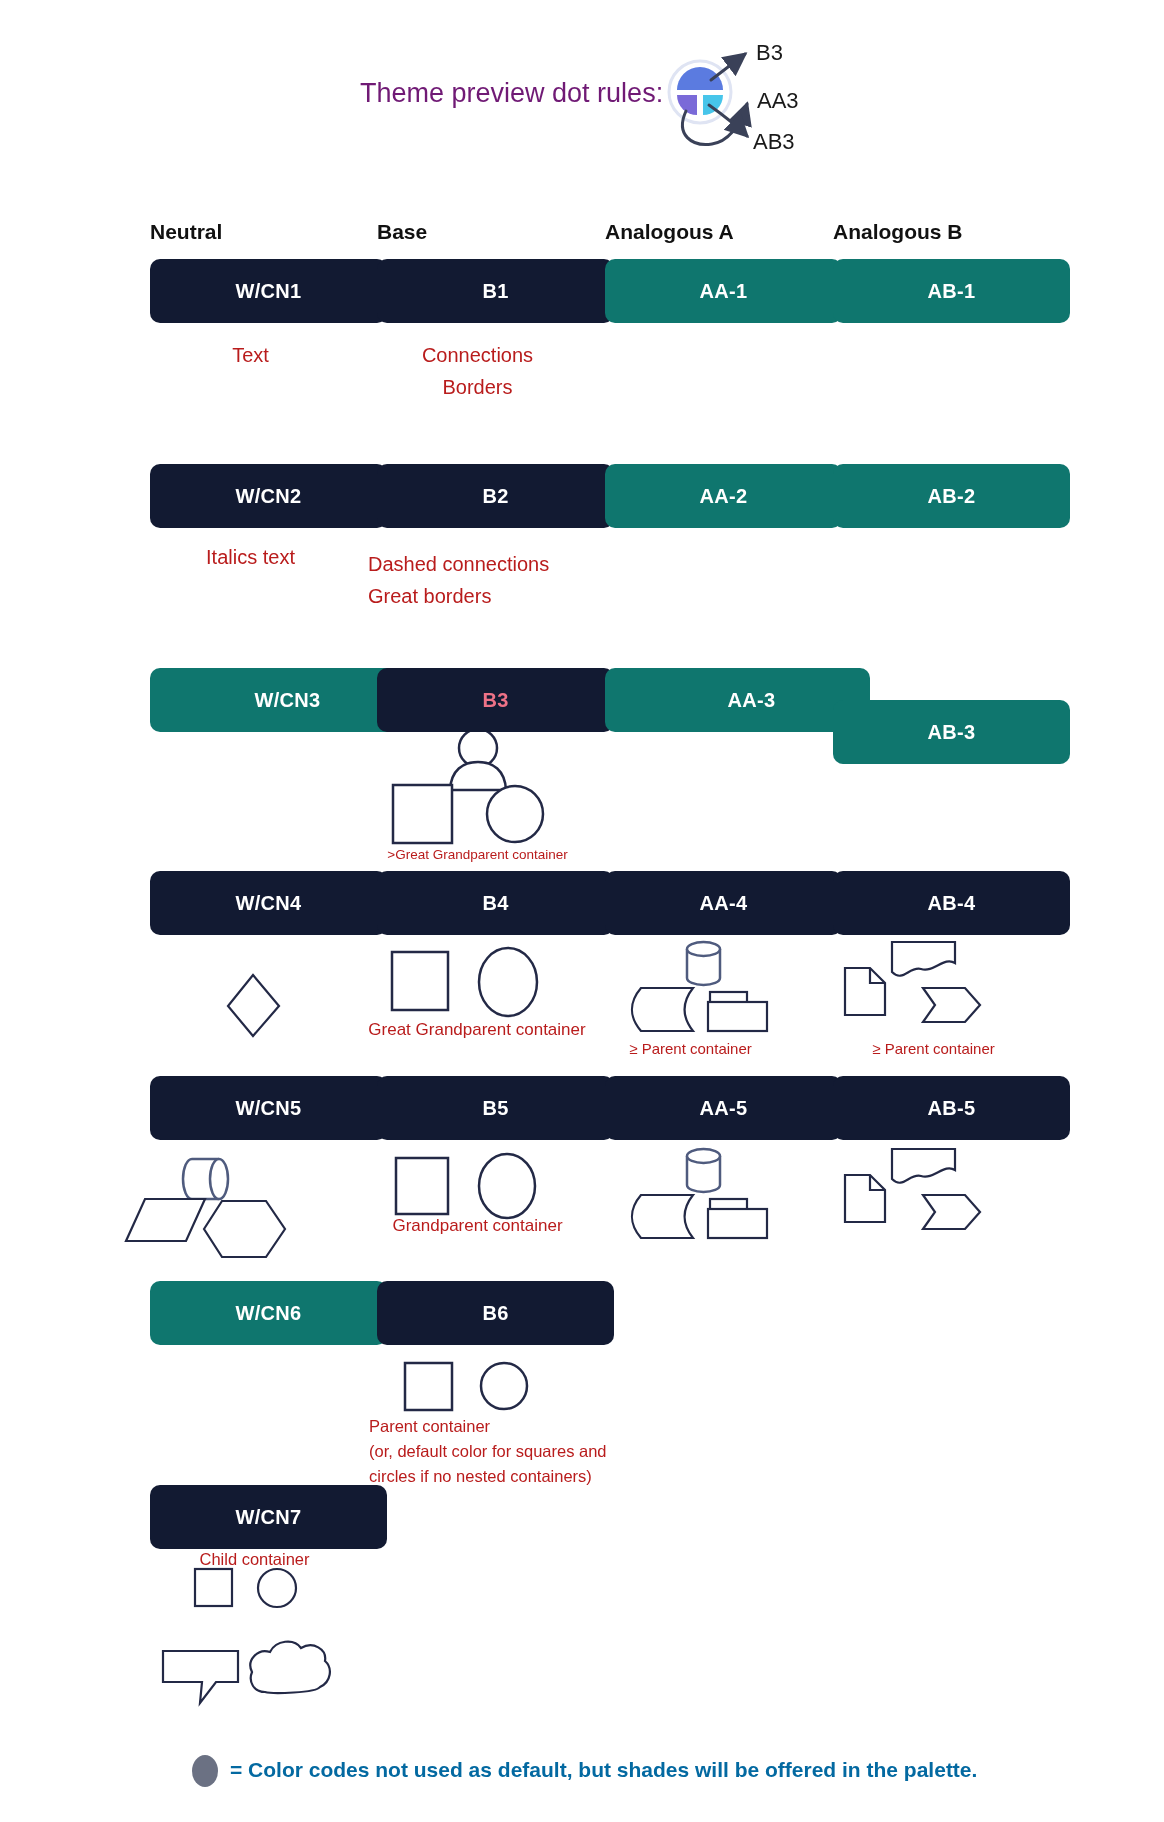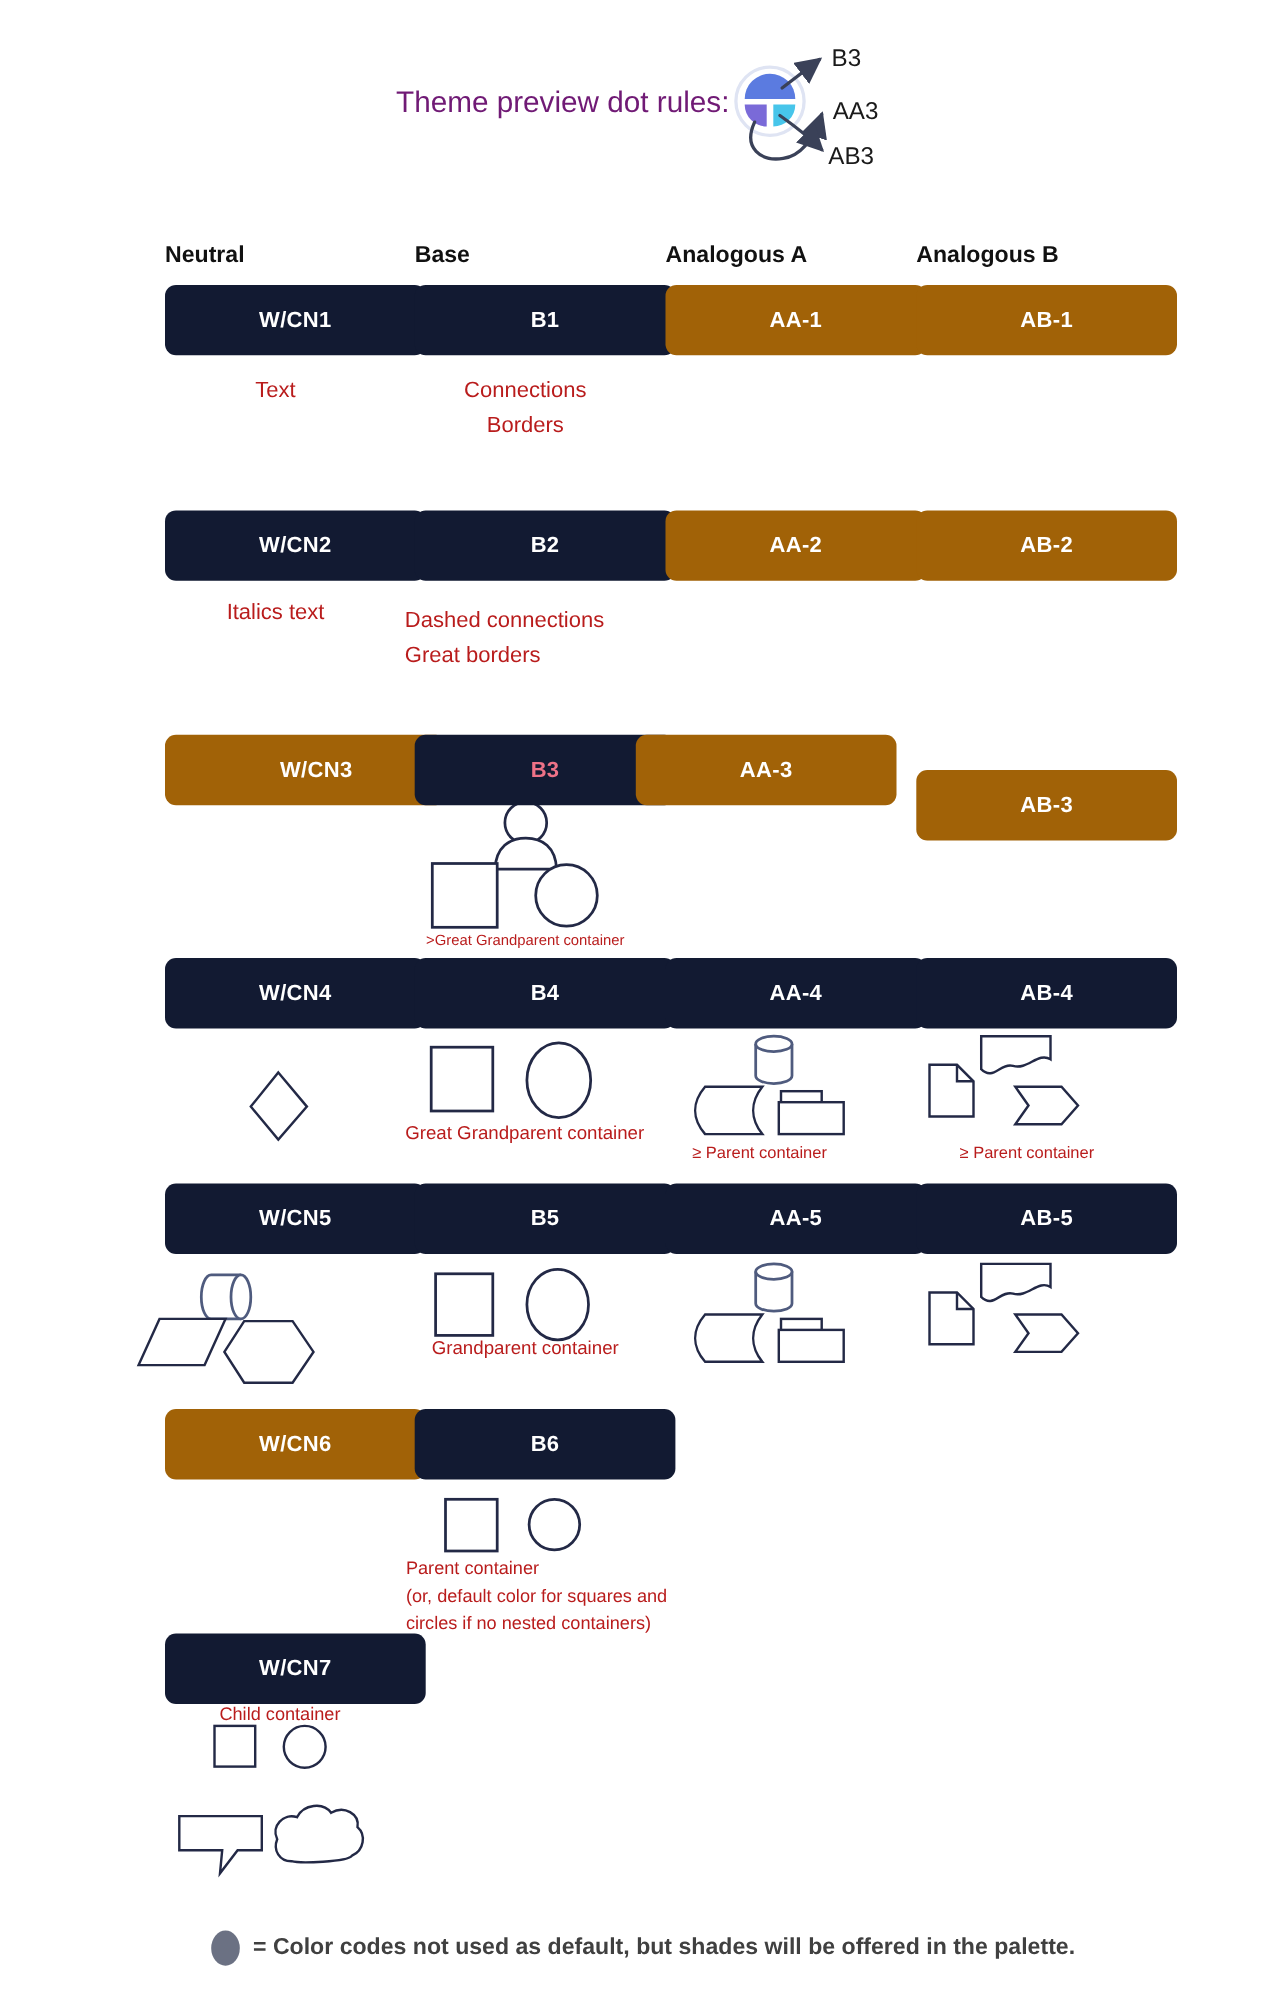--- a/index.html
+++ b/index.html
@@ -5,30 +5,30 @@
   html,body{margin:0;padding:0;background:#ffffff;}
   #page{position:relative;width:1164px;height:1822px;background:#ffffff;overflow:hidden;
         font-family:"Liberation Sans", sans-serif;}
   .abs{position:absolute;}
   .title{font-size:27px;color:#701a75;font-weight:400;white-space:nowrap;}
   .dotlabel{font-size:22px;color:#1a1a1a;font-weight:400;white-space:nowrap;}
   .colheader{width:201px;text-align:left;font-size:21px;font-weight:700;color:#111;}
   .swatch{width:237px;height:64px;border-radius:10px;display:flex;align-items:center;justify-content:center;
           font-size:20px;font-weight:700;color:#ffffff;letter-spacing:.3px;}
   .swatch.dark{background:#121a32;}
-  .swatch.gray{background:#a16207;text-align:right;}
+  .swatch.gray{background:#0f766e;text-align:right;}
   .swatch .pink{color:#ee7287;}
   .cap{font-weight:400;color:#b91c1c;white-space:nowrap;}
   .cap.center{width:201px;text-align:center;}
   .fs20{font-size:20px;}
   .fs17{font-size:17px;}
   .fs15{font-size:15px;}
   .fs14{font-size:13.5px;}
   .fs16{font-size:16.5px;}
-  .legendtext{font-size:21px;font-weight:700;color:#404040;white-space:nowrap;}
+  .legendtext{font-size:21px;font-weight:700;color:#0369a1;white-space:nowrap;}
   svg{position:absolute;left:0;top:0;}
 </style>
 </head>
 <body>
 
 <div id="page">
 
   <svg width="1164" height="1822" viewBox="0 0 1164 1822">
     <defs>
       <marker id="ah" markerWidth="9" markerHeight="9" refX="7" refY="4" orient="auto">
@@ -170,21 +170,21 @@
   <div class="abs swatch dark" style="left:377px;top:1281px;">
       <span>B6</span>
     </div>
 
   <div class="abs swatch gray" style="left:605px;top:259px;">
       <span>AA-1</span>
     </div>
   <div class="abs swatch gray" style="left:605px;top:464px;">
       <span>AA-2</span>
     </div>
-  <div class="abs swatch gray" style="left:578px;top:668px;">
+  <div class="abs swatch gray" style="left:605px;top:668px;padding-left:28px;">
       <span>AA-3</span>
     </div>
   <div class="abs swatch dark" style="left:605px;top:871px;">
       <span>AA-4</span>
     </div>
   <div class="abs swatch dark" style="left:605px;top:1076px;">
       <span>AA-5</span>
     </div>
 
   <div class="abs swatch gray" style="left:833px;top:259px;">

